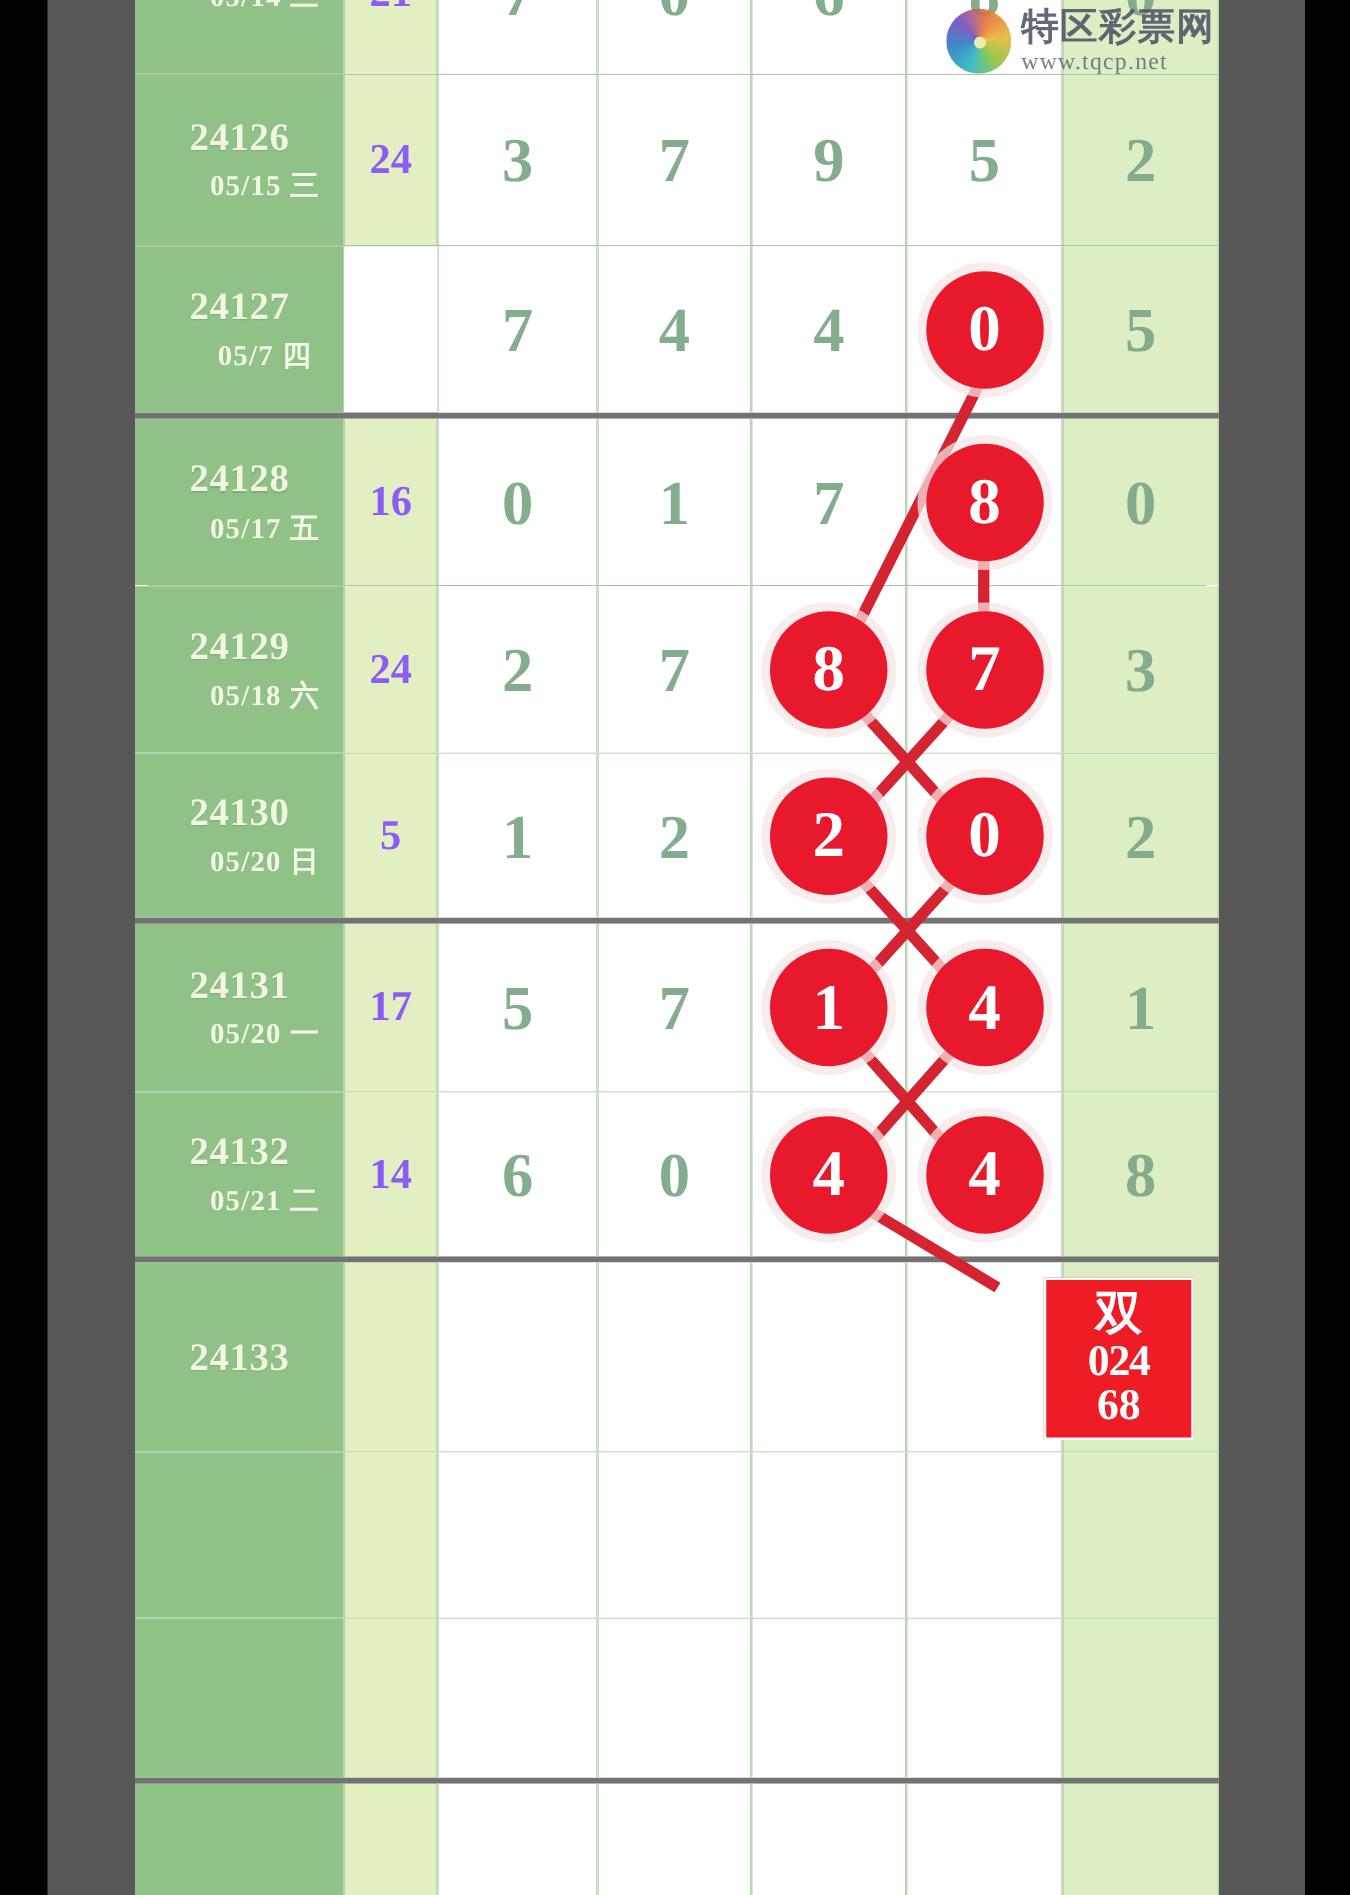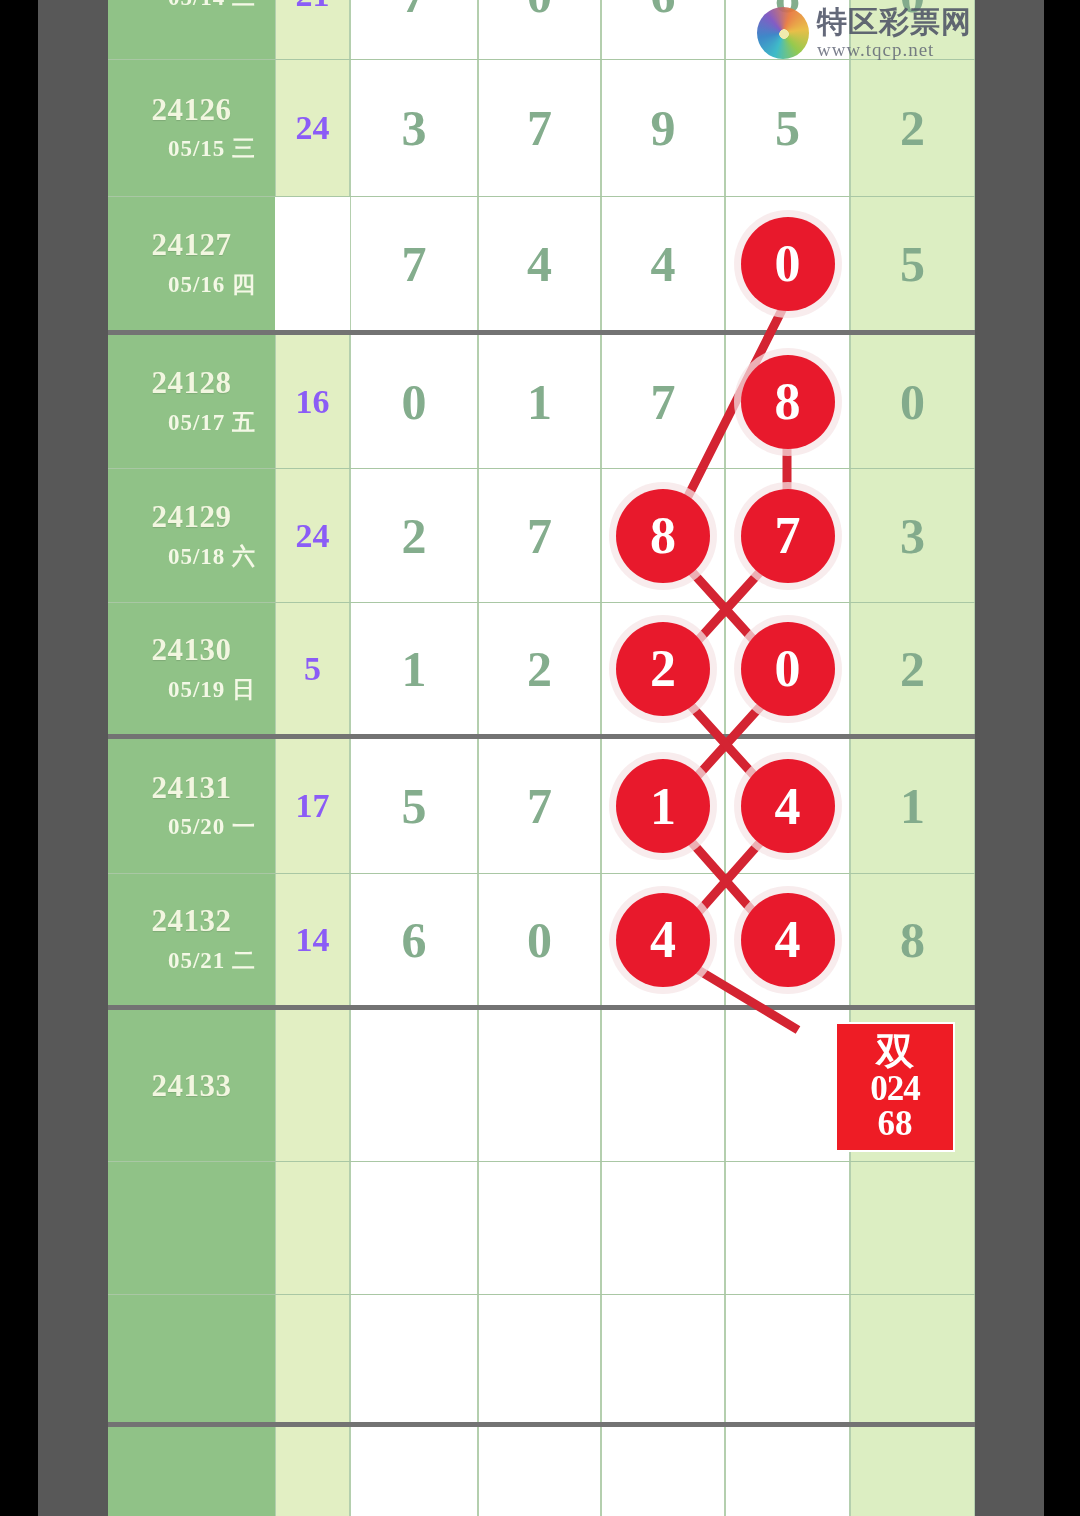--- a/index.html
+++ b/index.html
@@ -143,39 +143,39 @@
           <div class="cell c-d4">
             <span class="digit">5</span>
           </div>
           <div class="cell c-d5">
             <span class="digit lastcol">2</span>
           </div>
         </div>
         <div class="row thick" style="top: 197px; height: 138px;">
           <div class="cell c-issue">
             <div class="issue-no">24127</div>
-            <div class="issue-dt">05/16 四</div>
+            <div class="issue-dt">05/7 四</div>
           </div>
           <div class="cell c-d1">
             <span class="digit">7</span>
           </div>
           <div class="cell c-d2">
             <span class="digit">4</span>
           </div>
           <div class="cell c-d3">
             <span class="digit">4</span>
           </div>
           <div class="cell c-d4">
             <span class="ball">0</span>
           </div>
           <div class="cell c-d5">
             <span class="digit lastcol">5</span>
           </div>
         </div>
-        <div class="row" style="top: 335px; height: 134px;">
+        <div class="row" style="top: 335px; height: 134px; border-radius: 14px;">
           <div class="cell c-issue">
             <div class="issue-no">24128</div>
             <div class="issue-dt">05/17 五</div>
           </div>
           <div class="cell c-sum">
             <span class="sum-val">16</span>
           </div>
           <div class="cell c-d1">
             <span class="digit">0</span>
           </div>
@@ -212,21 +212,21 @@
           <div class="cell c-d4">
             <span class="ball">7</span>
           </div>
           <div class="cell c-d5">
             <span class="digit lastcol">3</span>
           </div>
         </div>
         <div class="row thick" style="top: 603px; height: 136px;">
           <div class="cell c-issue">
             <div class="issue-no">24130</div>
-            <div class="issue-dt">05/19 日</div>
+            <div class="issue-dt">05/20 日</div>
           </div>
           <div class="cell c-sum">
             <span class="sum-val">5</span>
           </div>
           <div class="cell c-d1">
             <span class="digit">1</span>
           </div>
           <div class="cell c-d2">
             <span class="digit">2</span>
           </div>

